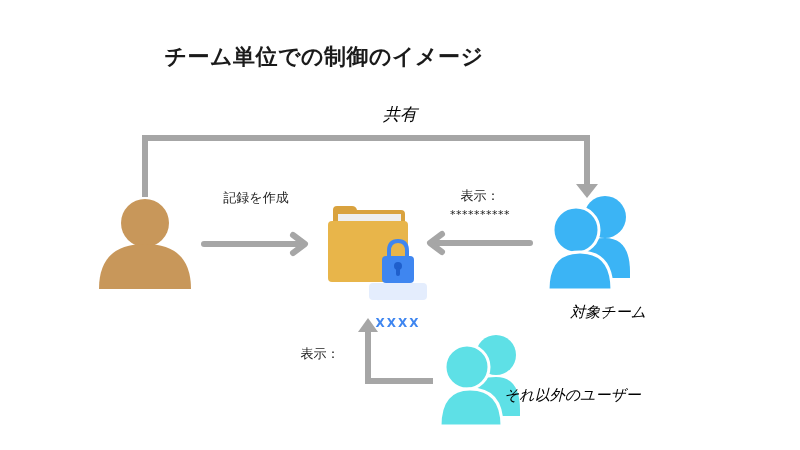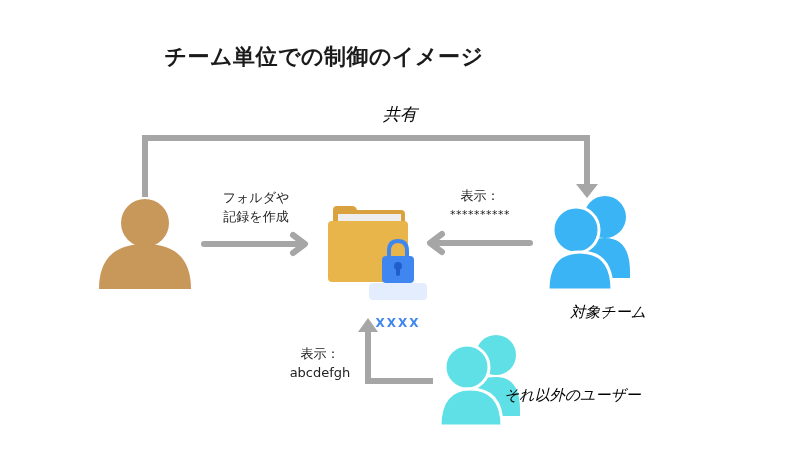--- a/index.html
+++ b/index.html
@@ -61,31 +61,29 @@
     <circle cx="496" cy="355" r="20" fill="#5ee0e6"></circle>
     <path d="M462 416 Q462 377 496 377 Q520 377 520 410 L520 416 Z" fill="#5ee0e6"></path>
     <circle cx="467" cy="367" r="22" fill="#5ee0e6" stroke="#ffffff" stroke-width="3"></circle>
     <path d="M440 426 Q440 389 470 389 Q502 389 502 426 Z" fill="#5ee0e6" stroke="#ffffff" stroke-width="3"></path>
   </g>
 </svg>
 
 <div class="abs lbl" style="left:0;width:800px;top:103px;text-align:center;font-size:17px;">共有</div>
 
 <div class="abs small" style="left:206px;width:100px;top:188px;text-align:center;">
-  <div>フォルダや</div>
   <div>記録を作成</div>
 </div>
 
 <div class="abs small" style="left:430px;width:100px;top:186px;text-align:center;">
   <div>表示：</div>
   <div style="font-size:11px;letter-spacing:0.5px;">**********</div>
 </div>
 
 <div class="abs" style="left:369px;width:58px;top:283px;height:17px;line-height:17px;text-align:center;font-size:12px;font-weight:bold;color:#3f86f0;letter-spacing:2px;margin-top:32px;">XXXX</div>
 
 <div class="abs small" style="left:270px;width:100px;top:344px;text-align:center;">
   <div>表示：</div>
-  <div>abcdefgh</div>
 </div>
 
 <div class="abs lbl" style="left:536px;width:110px;top:303px;text-align:right;">対象チーム</div>
 
 <div class="abs lbl" style="left:504px;top:386px;">それ以外のユーザー</div>
 
 </body></html>

